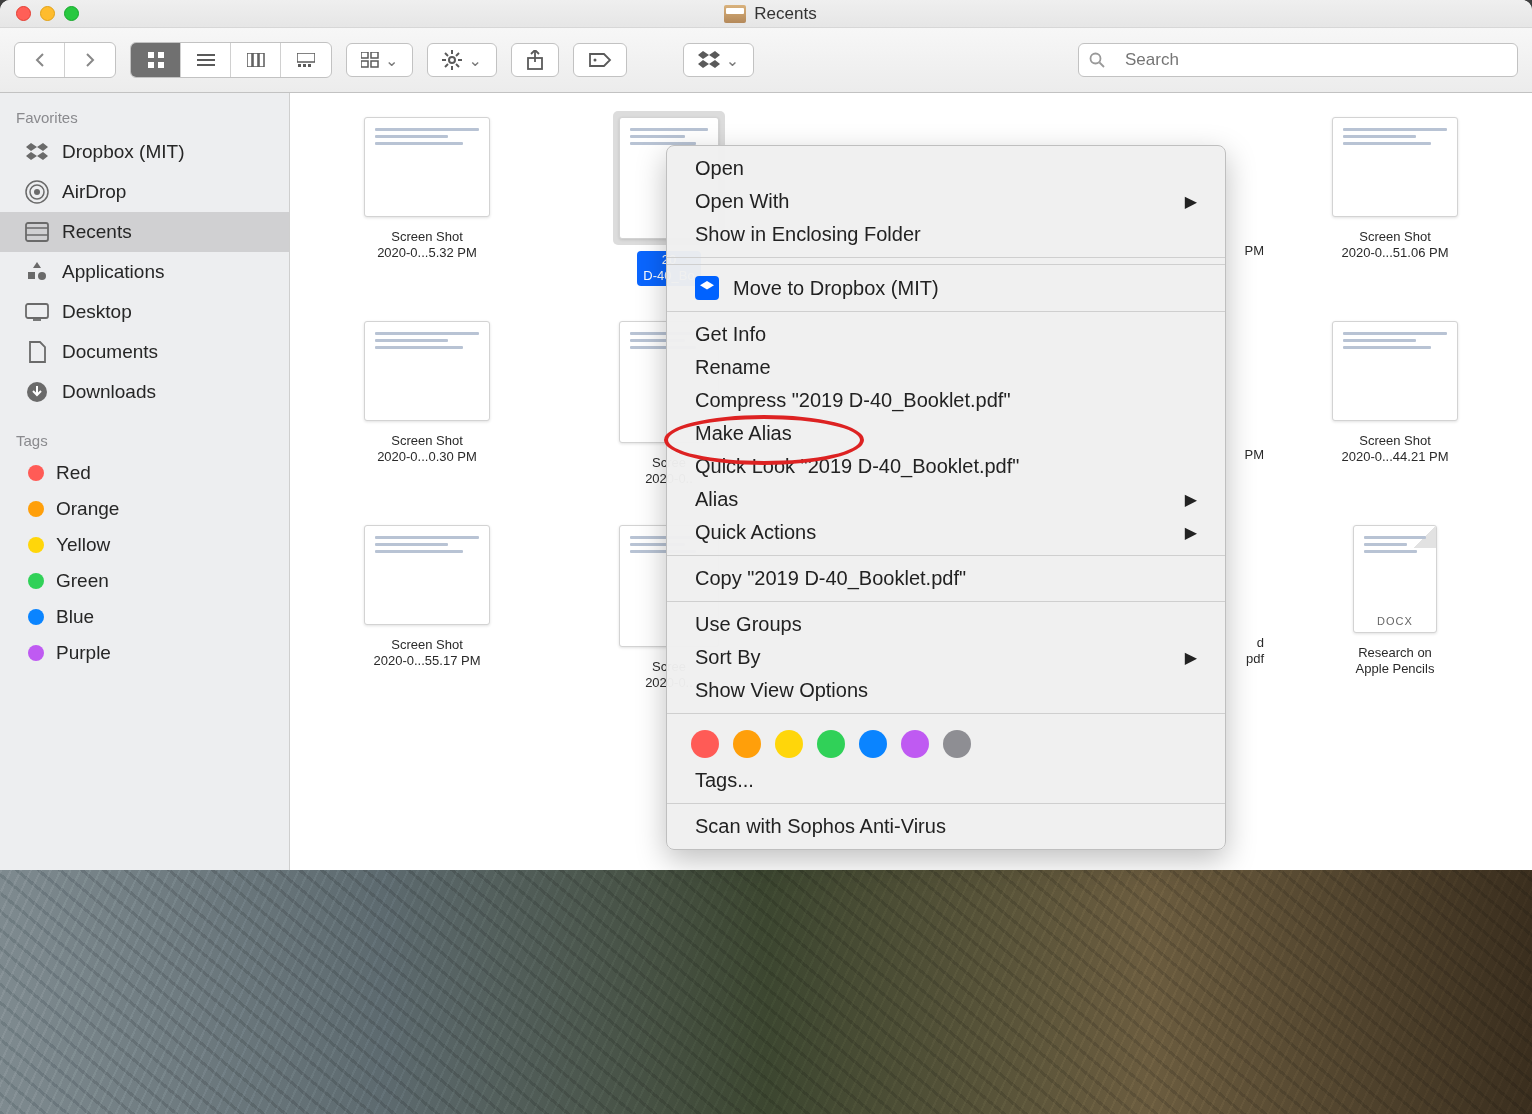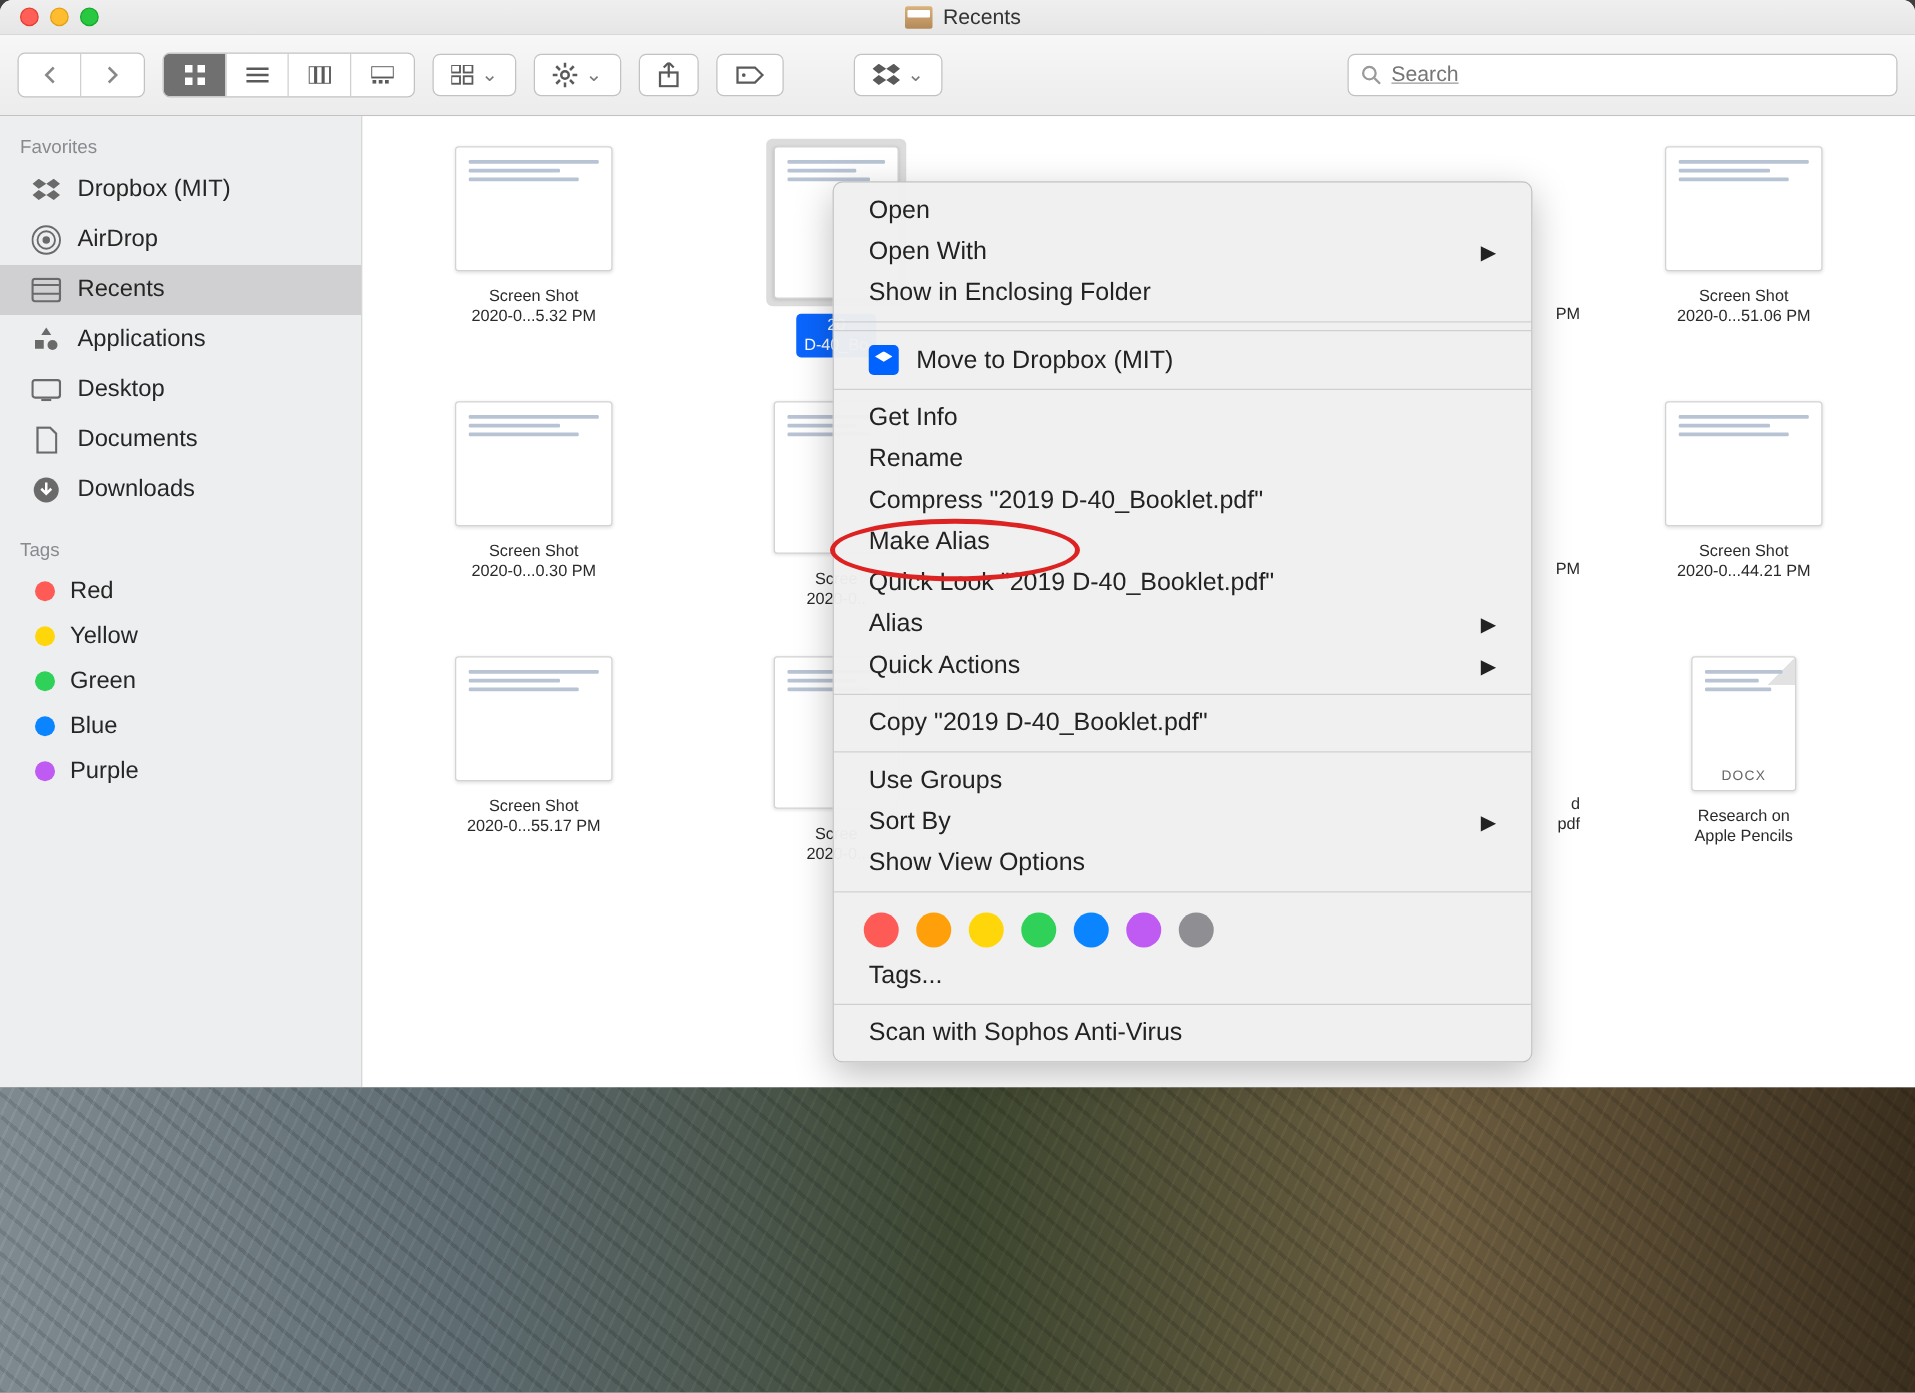--- a/index.html
+++ b/index.html
@@ -17,21 +17,21 @@
 .title-icon { width: 22px; height: 18px; background: linear-gradient(#d9b27c,#b4895a); border-radius: 2px; position: relative; }
 .title-icon::after { content:''; position:absolute; inset: 3px 2px 9px; background:#fff; border-radius:1px; }
 
 .toolbar { height: 65px; background: linear-gradient(#f7f7f7,#ececec); border-bottom: 1px solid #c2c2c2; display: flex; align-items: center; padding: 0 14px; gap: 14px; }
 .nav-group, .view-group, .group-btn, .solo-btn { display: flex; border: 1px solid #c2c2c2; border-radius: 6px; overflow: hidden; background: #fff; }
 .seg { width: 50px; height: 34px; display: flex; align-items: center; justify-content: center; color: #5a5a5a; border-right: 1px solid #d0d0d0; }
 .seg:last-child { border-right: none; }
 .seg.active { background: #707070; color: #fff; }
 .solo-btn { height: 34px; padding: 0 14px; align-items: center; justify-content: center; gap: 6px; color: #5a5a5a; }
 .spacer { width: 28px; }
-.search-field { flex: 1; max-width: 440px; margin-left: auto; height: 34px; border: 1px solid #c2c2c2; border-radius: 6px; background: #fff; display: flex; align-items: center; padding: 0 10px; gap: 8px; color: #999; text-decoration: underline; }
+.search-field { flex: 1; max-width: 440px; margin-left: auto; height: 34px; border: 1px solid #c2c2c2; border-radius: 6px; background: #fff; display: flex; align-items: center; padding: 0 10px; gap: 20px; color: #999; }
 .search-field input { border: none; outline: none; flex: 1; font-size: 17px; background: transparent; color: #333; }
 
 .body { display: flex; height: calc(100% - 93px); }
 .sidebar { width: 290px; background: #edeef0; border-right: 1px solid #cfcfcf; padding-top: 10px; overflow: hidden; }
 .sb-header { font-size: 15px; color: #8a8a8e; padding: 6px 16px; font-weight: 500; }
 .sb-item { display: flex; align-items: center; gap: 12px; padding: 7px 16px 7px 24px; font-size: 19px; color: #262626; cursor: default; }
 .sb-item.active { background: #d0d0d2; }
 .sb-icon { width: 26px; height: 26px; display: flex; align-items: center; justify-content: center; color: #6a6a6a; }
 .tag-dot { width: 16px; height: 16px; border-radius: 50%; margin-left: 4px; }
 
@@ -261,20 +261,24 @@
             <span>Downloads</span>
           </div>
         </div>
       <div class="sb-header" style="margin-top:14px">Tags</div>
       <div id="sb-tags">
           <div class="sb-item">
             <span class="tag-dot" style="background:#ff5b56"></span>
             <span>Red</span>
           </div>
           <div class="sb-item">
+            <span class="tag-dot" style="background:#ff9f0a"></span>
+            <span>Orange</span>
+          </div>
+          <div class="sb-item">
             <span class="tag-dot" style="background:#ffd60a"></span>
             <span>Yellow</span>
           </div>
           <div class="sb-item">
             <span class="tag-dot" style="background:#30d158"></span>
             <span>Green</span>
           </div>
           <div class="sb-item">
             <span class="tag-dot" style="background:#0a84ff"></span>
             <span>Blue</span>

